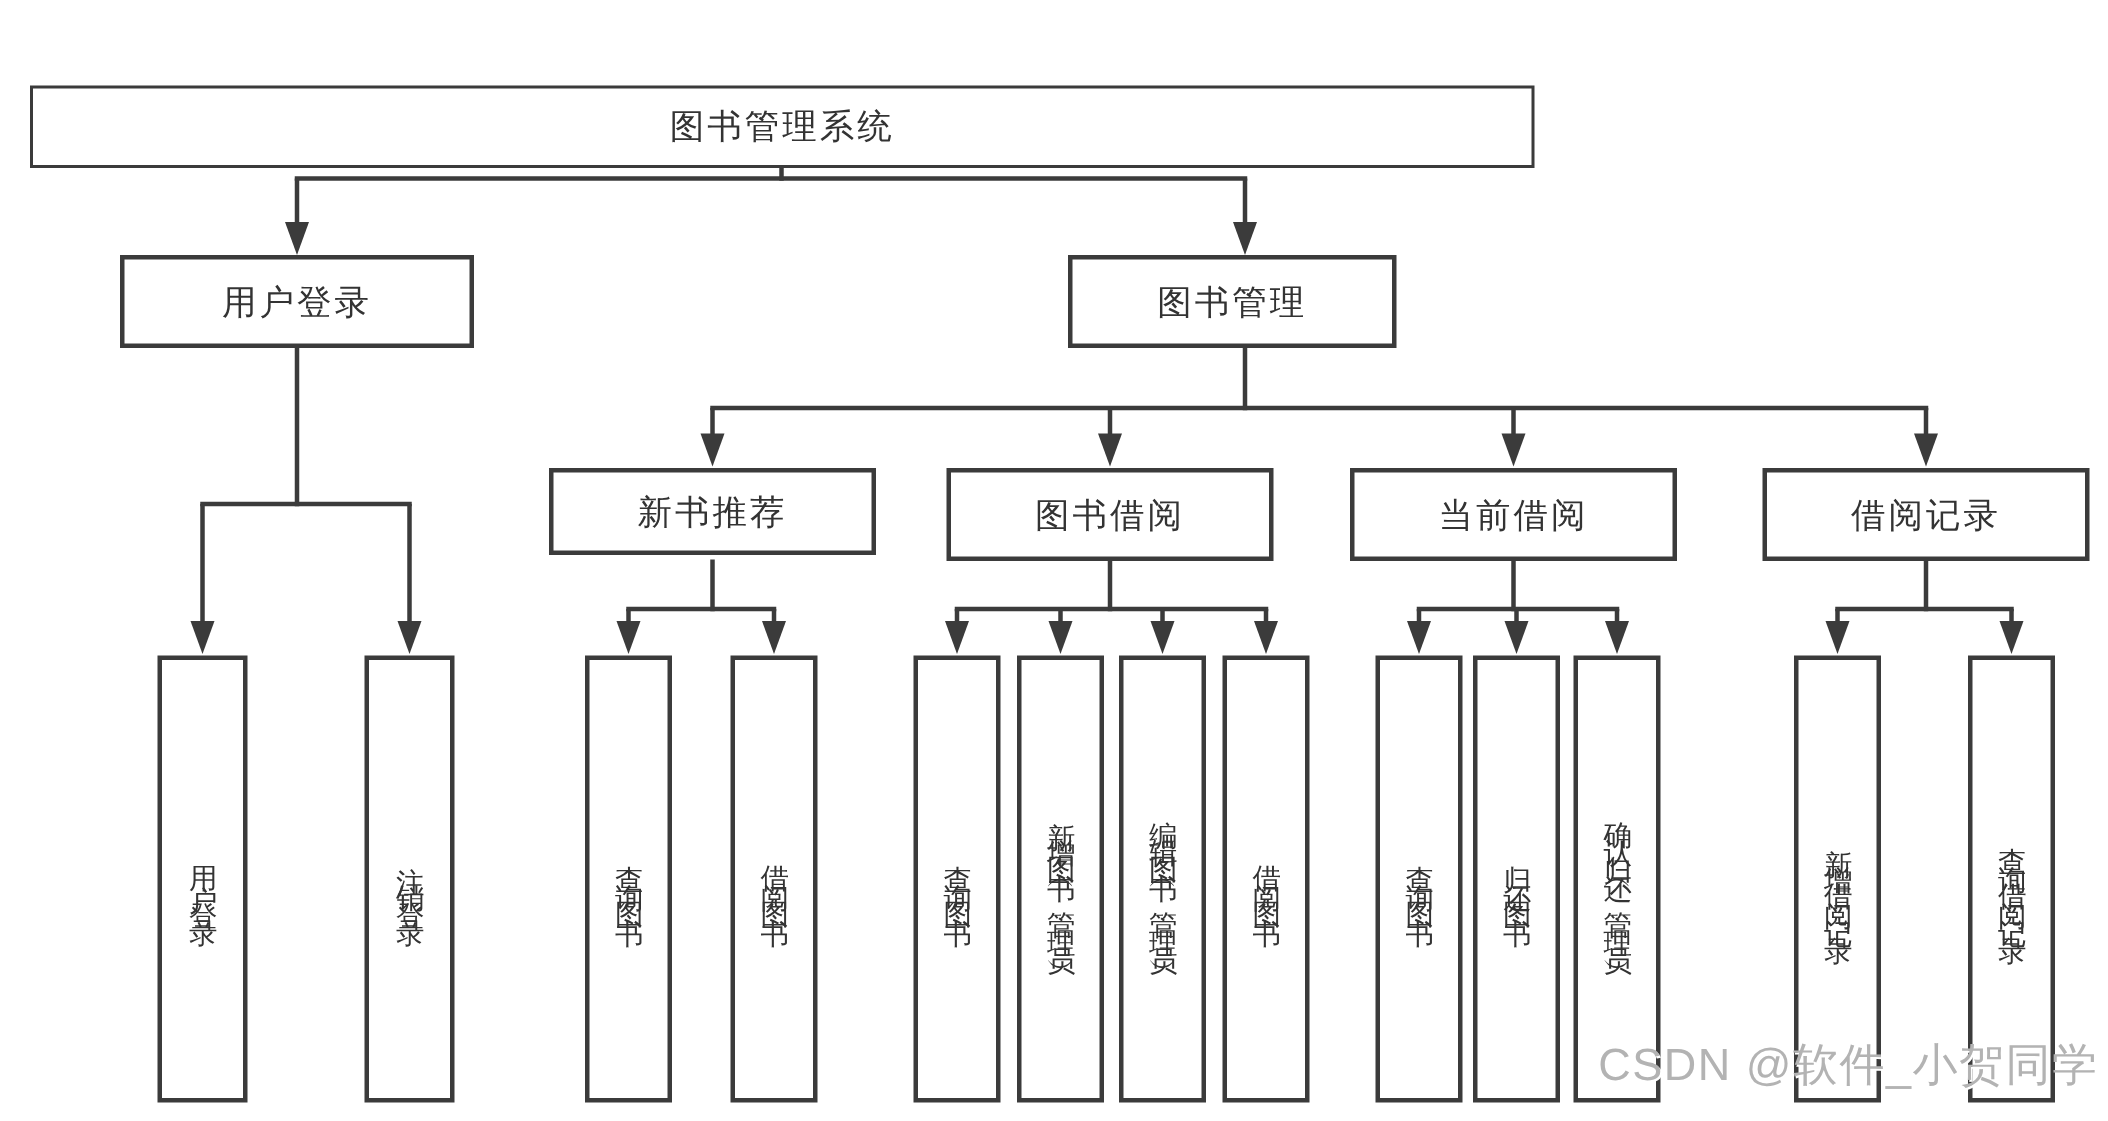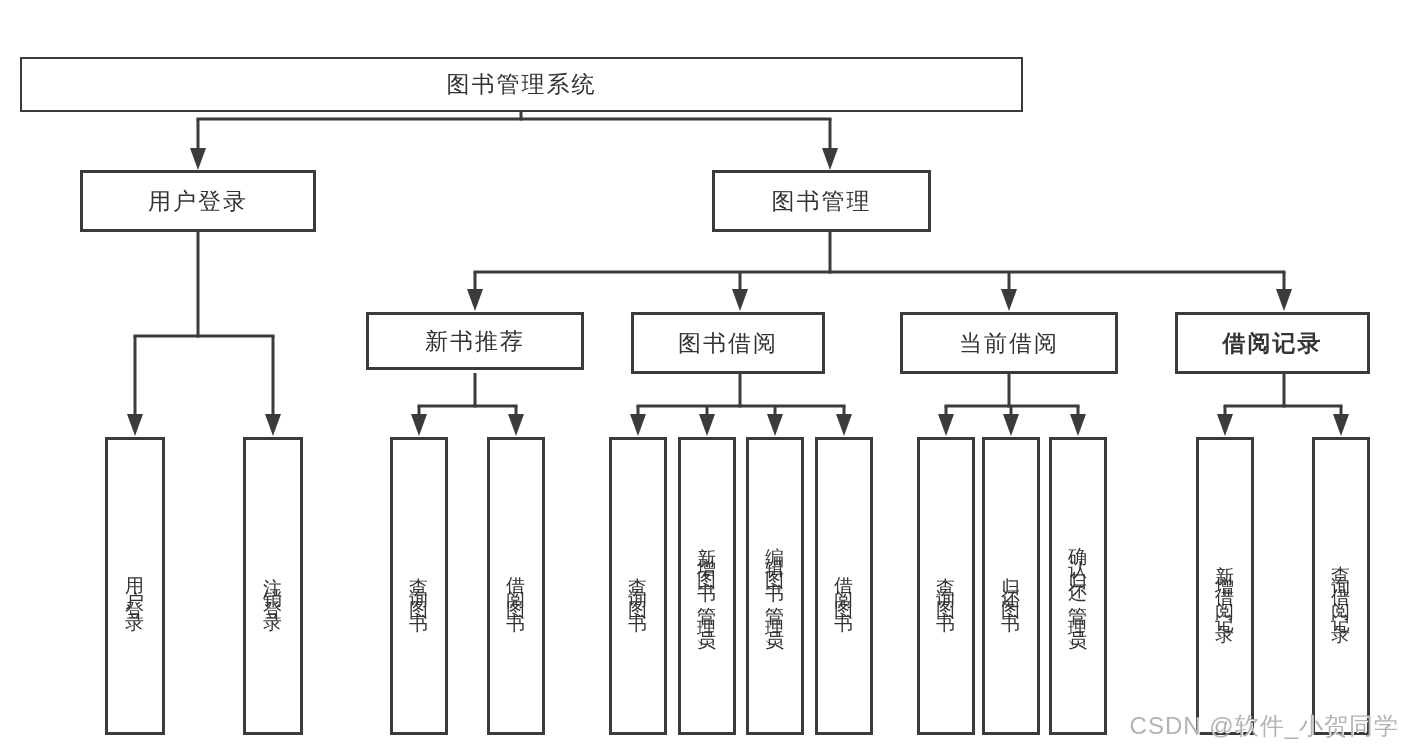--- a/index.html
+++ b/index.html
@@ -56,22 +56,22 @@
     text-orientation: mixed;
     font-size: 19px;
     line-height: 1;
     letter-spacing: 12px;
     color: var(--text);
     white-space: nowrap;
   }
   .watermark {
     position: absolute;
     right: 6px;
-    bottom: 5px;
-    font-size: 24px;
+    bottom: 16px;
+    font-size: 30px;
     letter-spacing: 1px;
     color: var(--wm);
     text-shadow: 1px 1px 0 #ffffff;
     z-index: 5;
     white-space: nowrap;
   }
 </style>
 </head>
 <body>
 
@@ -152,23 +152,23 @@
       <polygon class="ah" points="1333,414 1349,414 1341,436"></polygon>
     </g>
   </svg>
 
   <div class="hbox root" style="left:20px; top:13px; width:1003px; height:55px;">图书管理系统</div>
 
   <div class="hbox" style="left:80px; top:170px; width:236px; height:62px;">用户登录</div>
   <div class="hbox" style="left:712px; top:170px; width:219px; height:62px;">图书管理</div>
 
   <div class="hbox" style="left:366px; top:312px; width:218px; height:58px;">新书推荐</div>
-  <div class="hbox" style="left:631px; top:312px; width:194px; height:62px;">图书借阅</div>
+  <div class="hbox" style="left:631px; top:312px; width:218px; height:62px;">图书借阅</div>
   <div class="hbox" style="left:900px; top:312px; width:218px; height:62px;text-align:right;">当前借阅</div>
-  <div class="hbox" style="left:1175px; top:312px; width:195px; height:62px;font-weight:bold;">借阅记录</div>
+  <div class="hbox" style="left:1175px; top:312px; width:218px; height:62px;">借阅记录</div>
 
   <div class="vbox" style="left:105px; width:60px;">
     <span>用户登录</span>
   </div>
   <div class="vbox" style="left:243px; width:60px;">
     <span>注销登录</span>
   </div>
 
   <div class="vbox" style="left:390px;">
     <span>查询图书</span>

